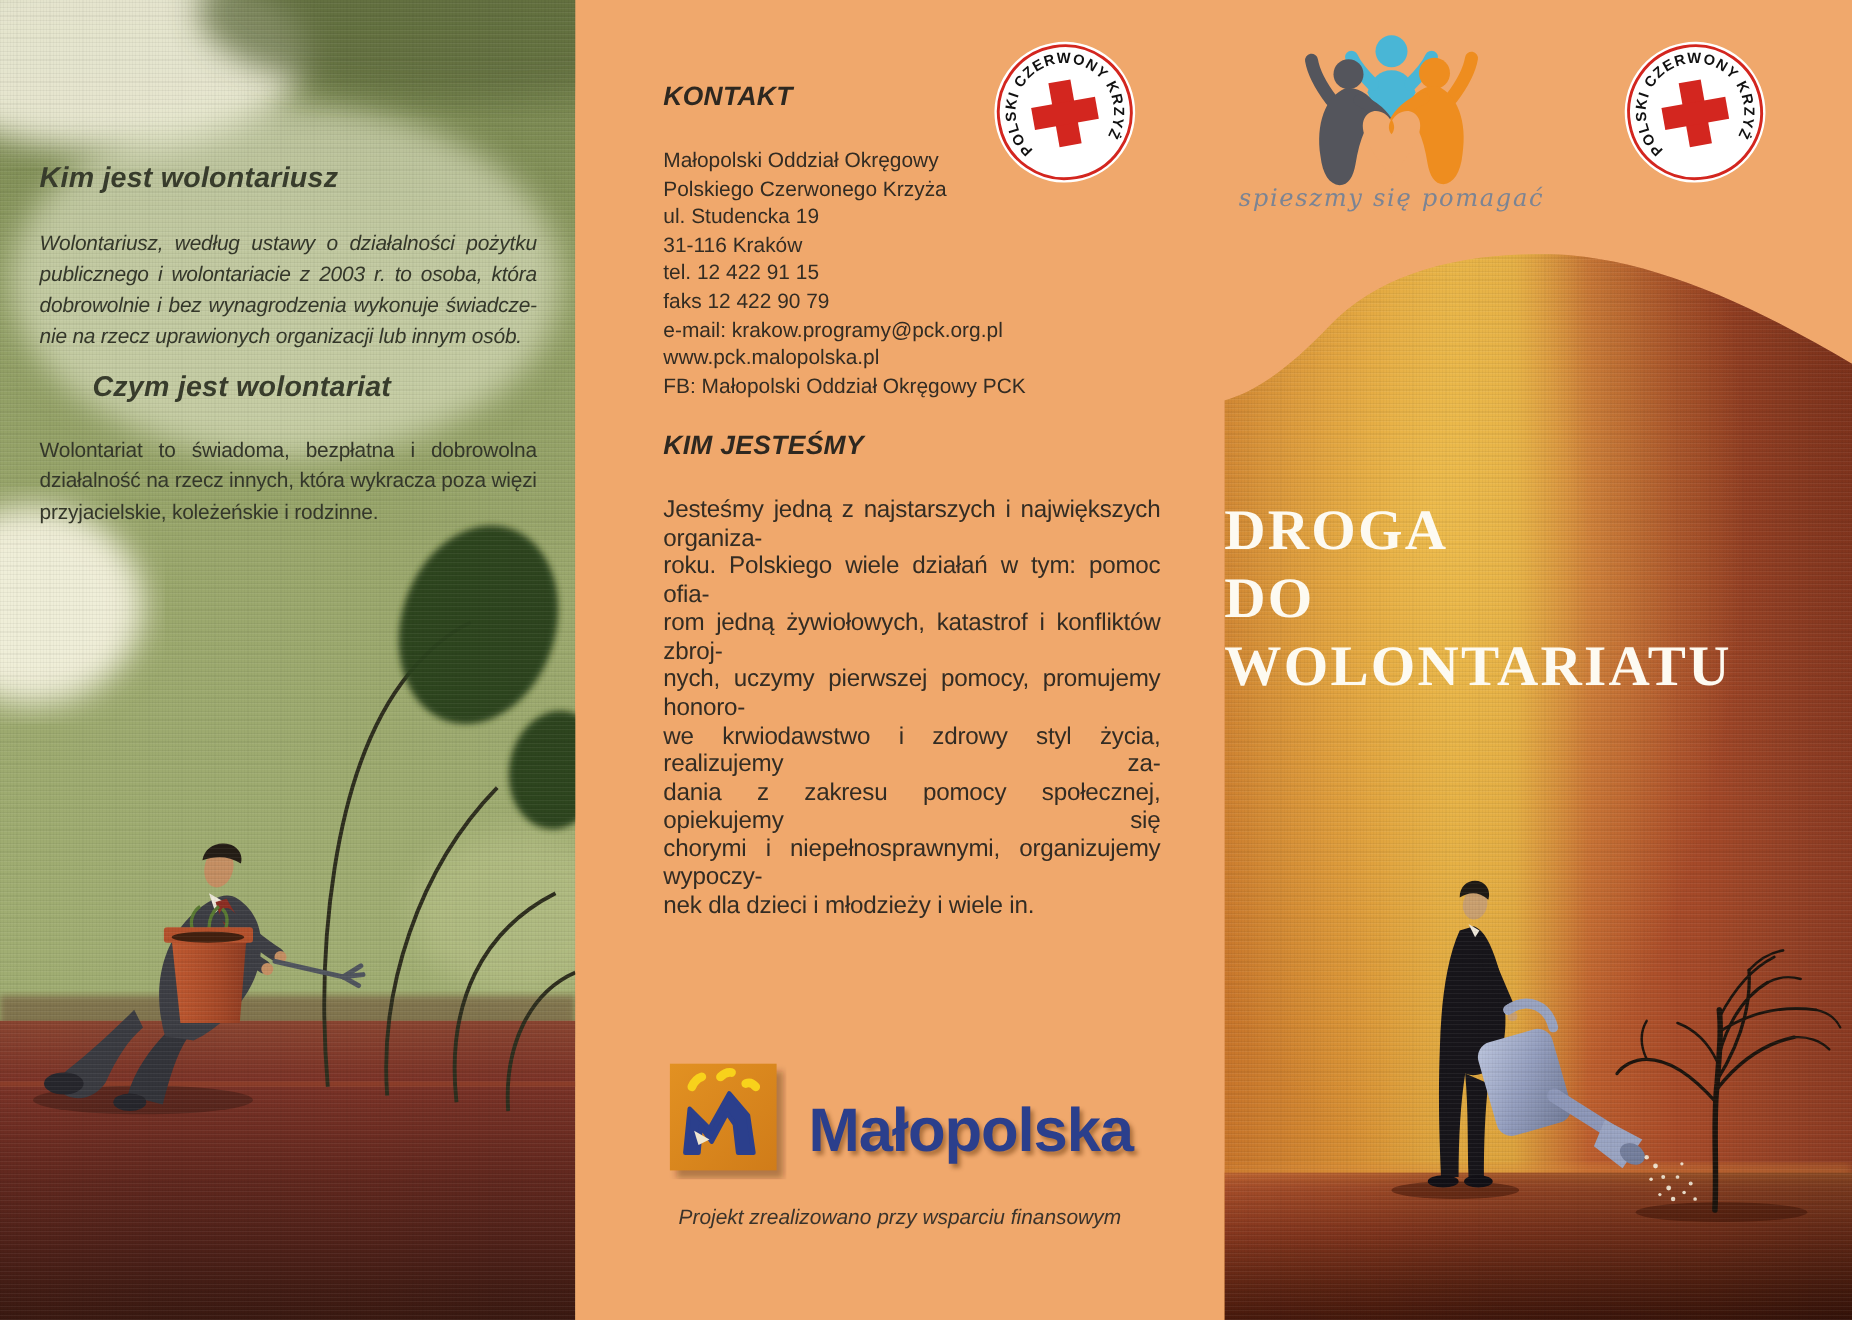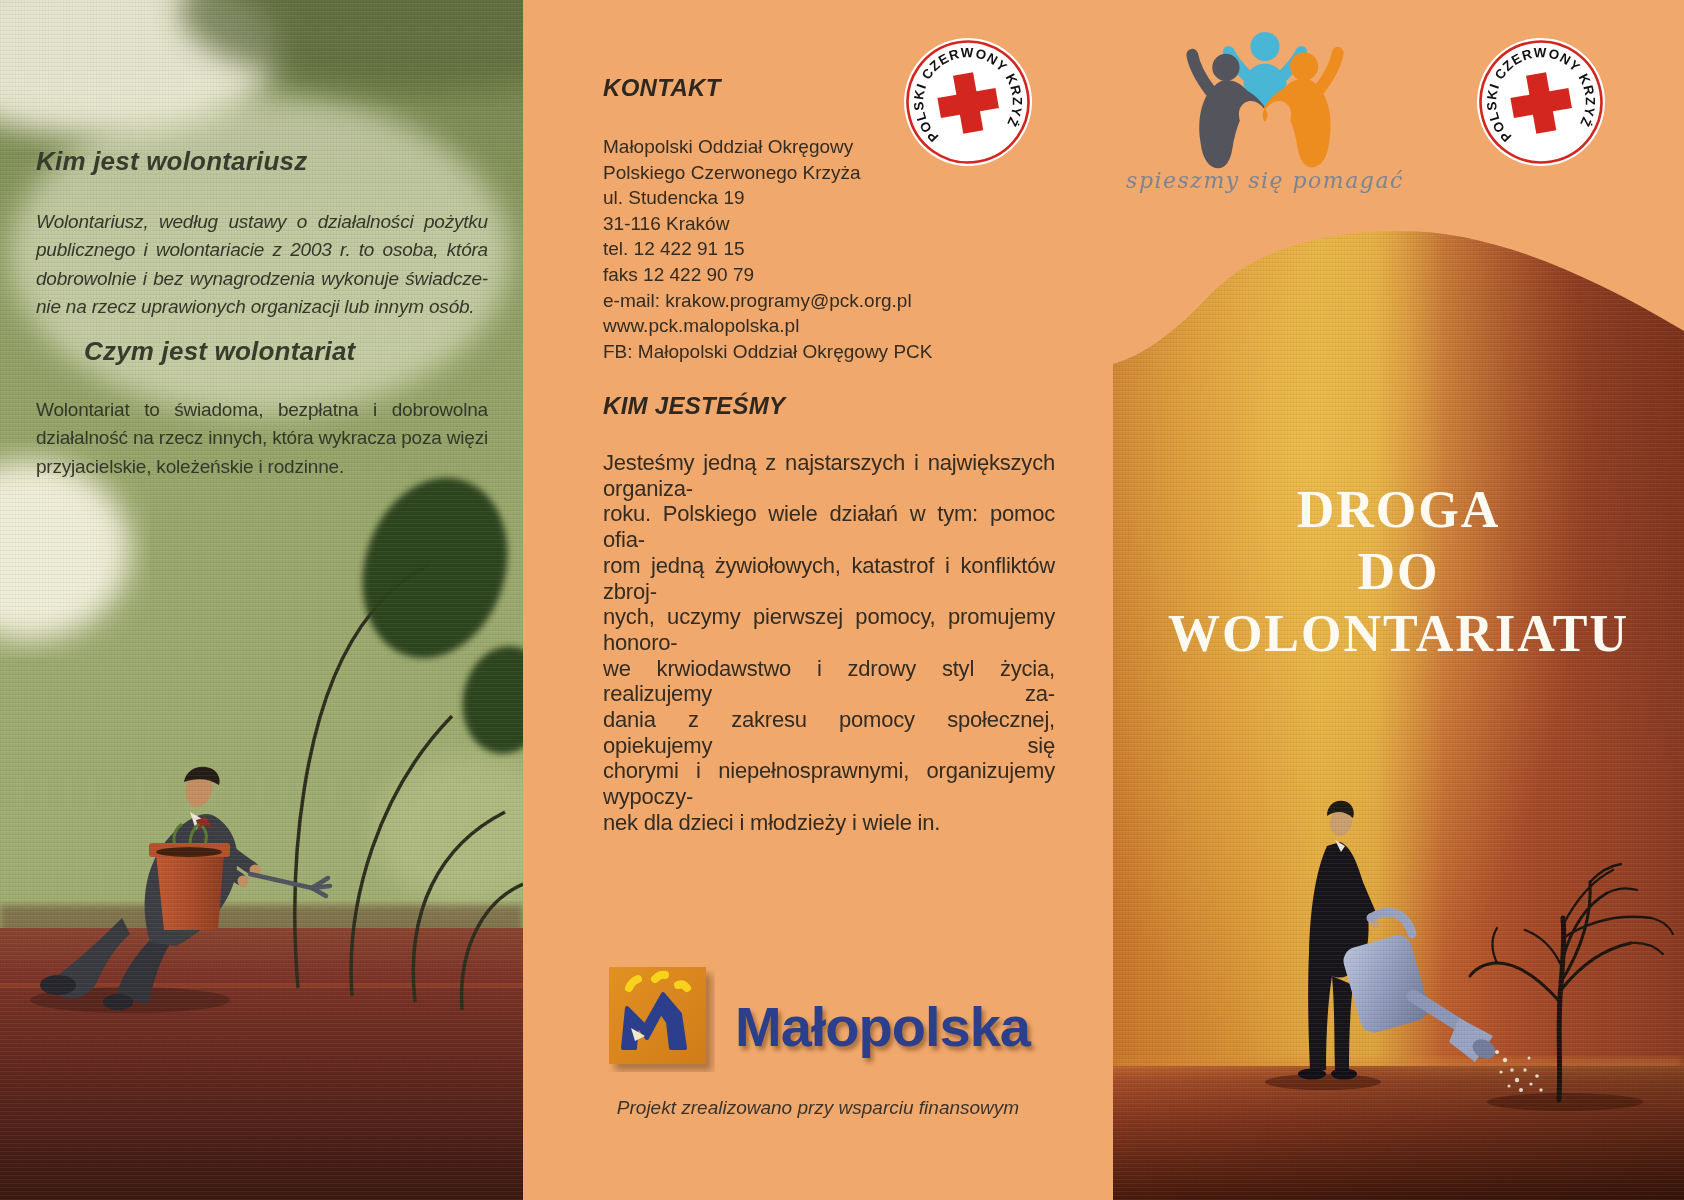--- a/index.html
+++ b/index.html
@@ -14,23 +14,23 @@
   .lp-heading{font-weight:bold;font-style:italic;font-size:26px;color:#383c2c;letter-spacing:.2px;}
   .lp-body{font-size:19px;color:#34372a;line-height:28.3px;letter-spacing:-0.2px;}
   
   .mp-heading{font-weight:bold;font-style:italic;font-size:24px;color:#2e2820;letter-spacing:.3px;}
   .mp-body{font-size:19px;color:#332c23;line-height:25.6px;}
   .mp-about{font-size:22px;color:#332c23;line-height:25.7px;letter-spacing:-0.2px;}
   .just .tline{text-align:justify;text-align-last:justify;}
   .just .tline:last-child{text-align:left;text-align-last:left;}
   .center .tline{text-align:center;}
   
-  #cover-title{left:1113px;top:452px;width:571px;text-align:center;
+  #cover-title{left:1113px;top:452px;width:571px;text-align:left;
     font-family:"Liberation Serif",serif;font-weight:600;font-size:52px;line-height:62px;
-    color:#fdfaf1;letter-spacing:2px;margin-top:27px;}
+    color:#fdfaf1;letter-spacing:2px;}
   
   #slogan{left:1125px;top:168px;width:280px;text-align:center;
     font-family:"DejaVu Serif",serif;font-style:italic;font-size:22px;
     color:#7b8494;letter-spacing:1.5px;}
   
   #malopolska-wordmark{left:212px;top:994px;font-weight:bold;font-size:56px;
     color:#2b3f8c;letter-spacing:-1px;text-shadow:3px 4px 4px rgba(90,45,0,.45);}
   #mp-footer{left:25px;top:1094px;width:540px;font-style:italic;font-size:19px;
     line-height:28px;color:#3a332b;}
   

